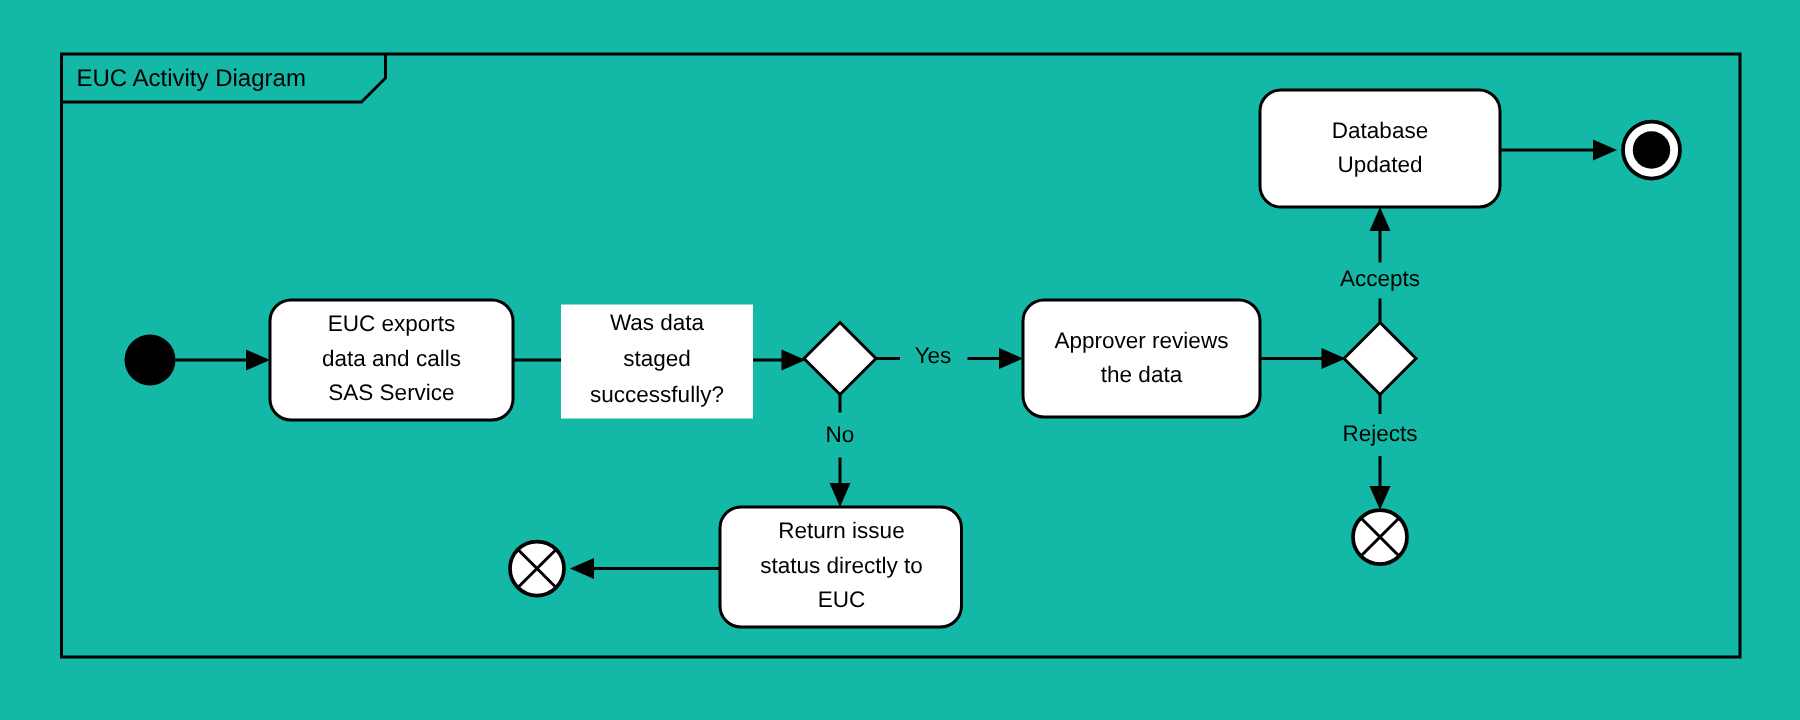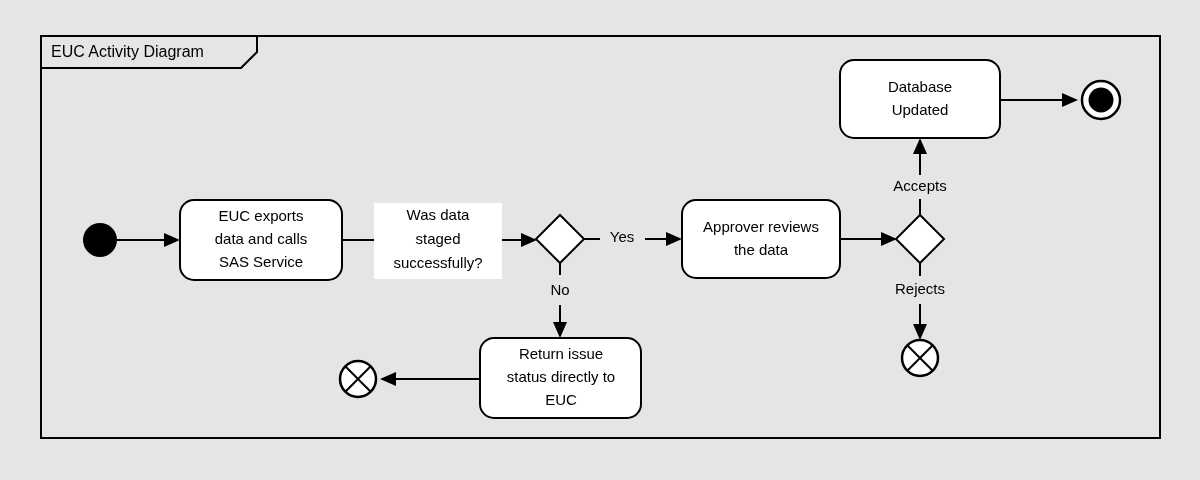--- a/index.html
+++ b/index.html
@@ -10,21 +10,21 @@
   body {
     width: 1200px;
     height: 480px;
     font-family: "Liberation Sans", sans-serif;
     overflow: hidden;
   }
   #canvas {
     position: relative;
     width: 1200px;
     height: 480px;
-    background: #e5e5e5;
+    background: #14b8a6;
   }
   svg.diagram {
     display: block;
     width: 1200px;
     height: 480px;
   }
   .shape-stroke {
     fill: #ffffff;
     stroke: #000000;
     stroke-width: 2;

